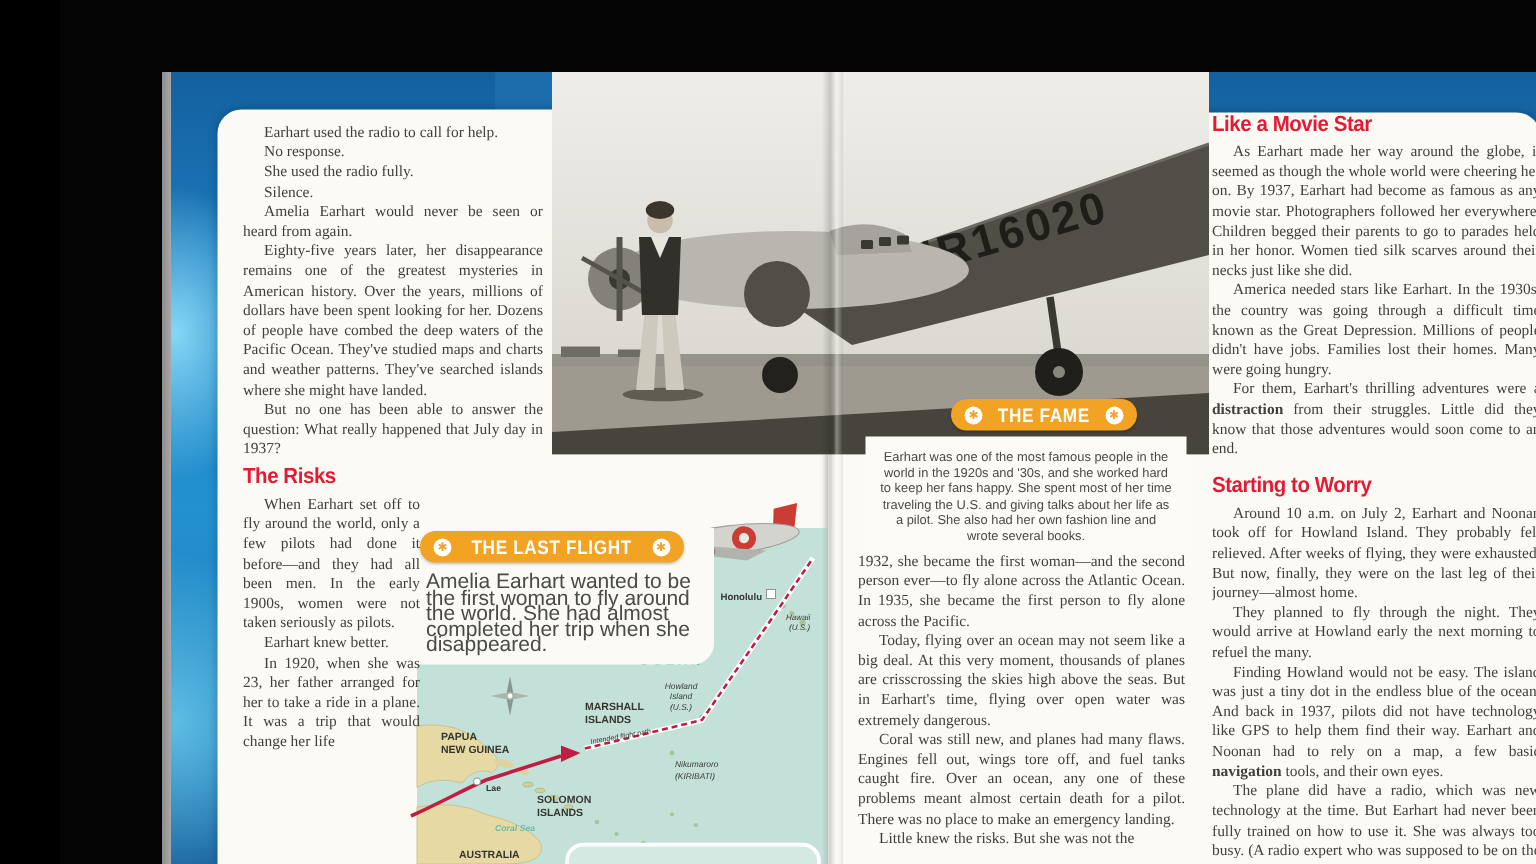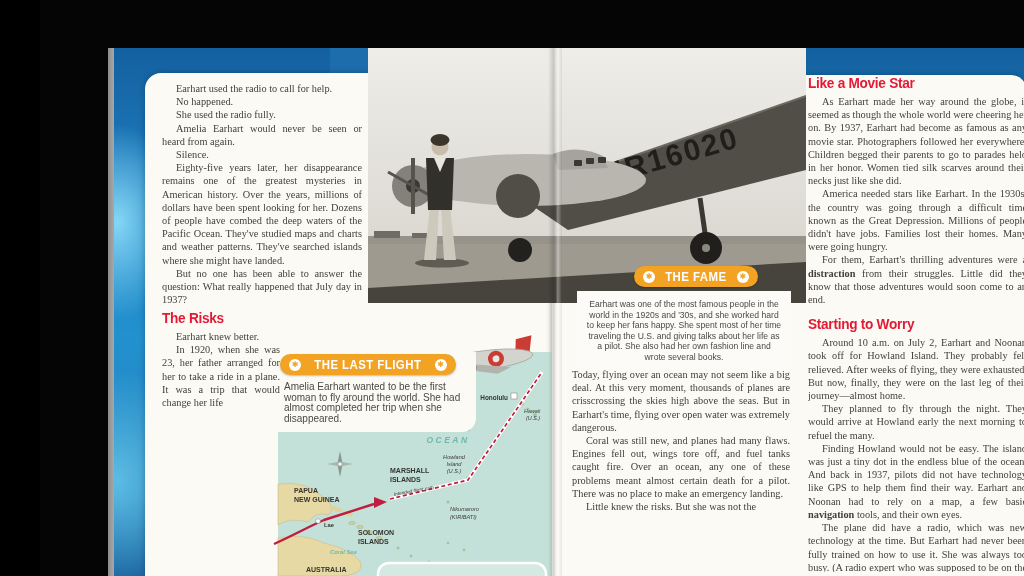--- a/index.html
+++ b/index.html
@@ -29,49 +29,50 @@
   .badge .star{width:12px;height:12px;border-radius:50%;background:#fff;color:#f2a324;font-size:8px;
     line-height:12px;text-align:center;font-family:"Liberation Sans",sans-serif;}
   .badge .lbl{color:#fff;font-family:"Liberation Sans",sans-serif;font-weight:bold;font-size:13px;
     letter-spacing:.5px;transform:scaleX(.88);transform-origin:center;white-space:nowrap;}
   .caption-box{position:absolute;z-index:25;background:#fcfbf7;color:#4a4a46;
     font-family:"Liberation Sans",sans-serif;font-size:8.6px;line-height:10.6px;padding:8px 9px 6px 9px;}
   .map{position:absolute;left:170px;top:304px;width:274px;height:224px;z-index:5;}
   .map svg{overflow:visible;}
   .map-caption{position:absolute;left:0;top:0;width:182px;z-index:8;background:#fbfaf5;
     border-radius:0 0 14px 0;padding:30px 10px 8px 6px;color:#4a4a46;
-    font-family:"Liberation Sans",sans-serif;font-size:10px;line-height:10.6px;}
+    font-family:"Liberation Sans",sans-serif;font-size:14px;line-height:10.6px;}
   .photo{position:absolute;left:260px;top:0;width:438px;height:255px;z-index:10;}
   .mlabel{font-family:"Liberation Sans",sans-serif;fill:#35352f;font-weight:bold;}
   .milabel{font-family:"Liberation Sans",sans-serif;fill:#3c3c36;font-style:italic;}
   .msea{font-family:"Liberation Sans",sans-serif;fill:#6cb9ae;font-style:italic;font-weight:bold;}
 </style>
 </head>
 <body>
 
 <div class="stage">
   <div class="spread">
     <div class="blue-patch"></div>
 
     <div class="page page-left"></div>
     <div class="page page-right"></div>
 
     <div class="col" style="left:54px;top:34px;width:200px;height:232px;z-index:6;">
         <p>Earhart used the radio to call for help.</p>
-        <p>No happened.</p>
+        <p>No response.</p>
         <p>She used the radio fully.</p>
+        <p>Silence.</p>
         <p>Amelia Earhart would never be seen or heard from again.</p>
-        <p>Silence.</p>
         <p>Eighty-five years later, her disappearance remains one of the greatest mysteries in American history. Over the years, millions of dollars have been spent looking for her. Dozens of people have combed the deep waters of the Pacific Ocean. They've studied maps and charts and weather patterns. They've searched islands where she might have landed.</p>
         <p>But no one has been able to answer the question: What really happened that July day in 1937?</p>
       </div>
 
     <div class="heading" style="left:54px;top:262px;">The Risks</div>
 
     <div class="col" style="left:54px;top:282px;width:118px;height:246px;z-index:6;">
+        <p>When Earhart set off to fly around the world, only a few pilots had done it before—and they had all been men. In the early 1900s, women were not taken seriously as pilots.</p>
         <p>Earhart knew better.</p>
         <p>In 1920, when she was 23, her father arranged for her to take a ride in a plane. It was a trip that would change her life</p>
       </div>
 
     <div class="map">
       <svg width="274" height="224" viewBox="0 0 274 224">
         <rect x="0" y="0" width="274" height="224" fill="#c3e1d8"></rect>
 
         <g>
           <path d="M0,132 Q28,128 46,146 Q60,156 50,163 Q38,159 30,170 Q12,165 0,173 Z" fill="#e7d9a3" stroke="#c9bd8c" stroke-width="0.6"></path>
@@ -211,20 +212,21 @@
 
     <div class="badge" style="left:526px;top:218px;">
       <span class="star">✱</span>
       <span class="lbl">THE FAME</span>
       <span class="star">✱</span>
     </div>
 
     <div class="caption-box" style="left:469px;top:243px;width:196px;text-align:center;">Earhart was one of the most famous people in the world in the 1920s and '30s, and she worked hard to keep her fans happy. She spent most of her time traveling the U.S. and giving talks about her life as a pilot. She also had her own fashion line and wrote several books.</div>
 
     <div class="col no-first-indent" style="left:464px;top:320px;width:218px;height:208px;z-index:6;">
+        <p>1932, she became the first woman—and the second person ever—to fly alone across the Atlantic Ocean. In 1935, she became the first person to fly alone across the Pacific.</p>
         <p>Today, flying over an ocean may not seem like a big deal. At this very moment, thousands of planes are crisscrossing the skies high above the seas. But in Earhart's time, flying over open water was extremely dangerous.</p>
         <p>Coral was still new, and planes had many flaws. Engines fell out, wings tore off, and fuel tanks caught fire. Over an ocean, any one of these problems meant almost certain death for a pilot. There was no place to make an emergency landing.</p>
         <p>Little knew the risks. But she was not the</p>
       </div>
 
     <div style="position:absolute;left:700px;top:26px;width:219px;height:498px;z-index:6;overflow:hidden;">
       <div class="heading" style="position:static;display:inline-block;margin-bottom:4px;">Like a Movie Star</div>
       <div class="col" style="position:static;width:219px;">
           <p>As Earhart made her way around the globe, it seemed as though the whole world were cheering her on. By 1937, Earhart had become as famous as any movie star. Photographers followed her everywhere. Children begged their parents to go to parades held in her honor. Women tied silk scarves around their necks just like she did.</p>
           <p>America needed stars like Earhart. In the 1930s, the country was going through a difficult time known as the Great Depression. Millions of people didn't have jobs. Families lost their homes. Many were going hungry.</p>

